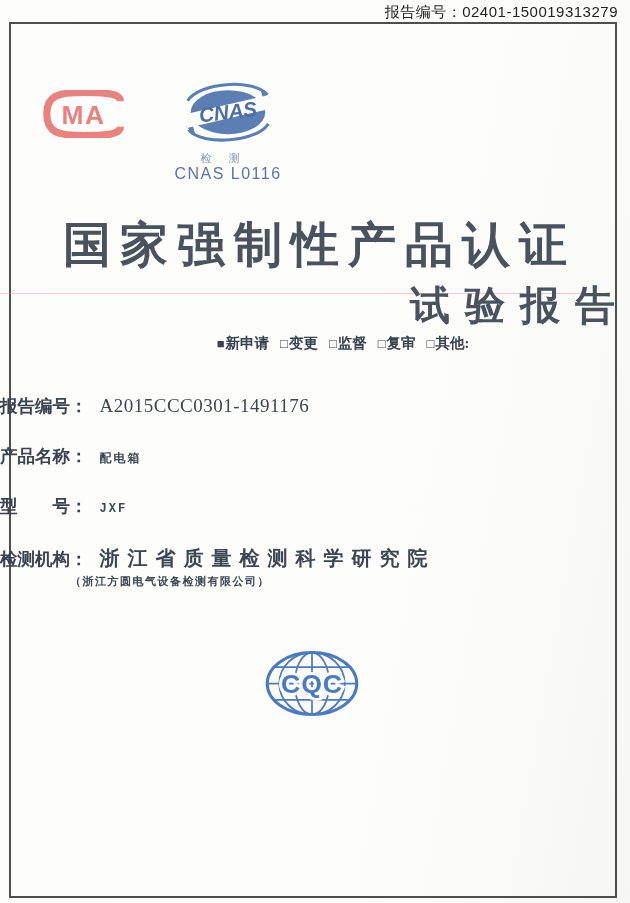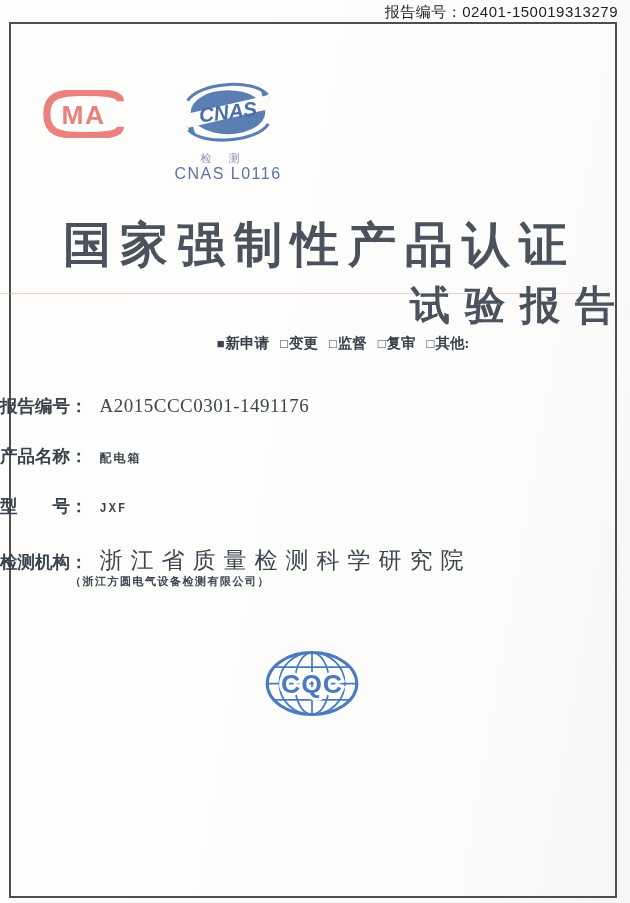--- a/index.html
+++ b/index.html
@@ -57,21 +57,21 @@
   .check-item{white-space:nowrap;}
   .check-glyph{font-size:13px;margin-right:1px;}
   .field-row{position:absolute;left:0;white-space:nowrap;}
   .f-label{font-size:17.5px;font-weight:700;color:#39424d;margin-right:12px;}
   .f-value{font-size:19px;color:#3d4650;letter-spacing:.5px;}
   .row-1{top:394px;}
   .row-2{top:444px;}
   .row-3{top:494px;}
   .row-4{top:545px;}
   .row-2 .f-value,.row-3 .f-value{font-size:12px;font-weight:700;letter-spacing:2px;font-family:Liberation Mono, monospace;}
-  .row-4 .f-value{font-size:23px;font-weight:400;letter-spacing:8px;}
+  .row-4 .f-value{font-size:20px;font-weight:700;letter-spacing:8px;}
   .field-sub{
     position:absolute;left:70px;top:574px;white-space:nowrap;
     font-size:11px;font-weight:600;letter-spacing:1.5px;color:#3d4650;
   }
   .cqc{position:absolute;left:256px;top:642px;}
 </style>
 </head>
 <body>
 
 <div class="paper">

